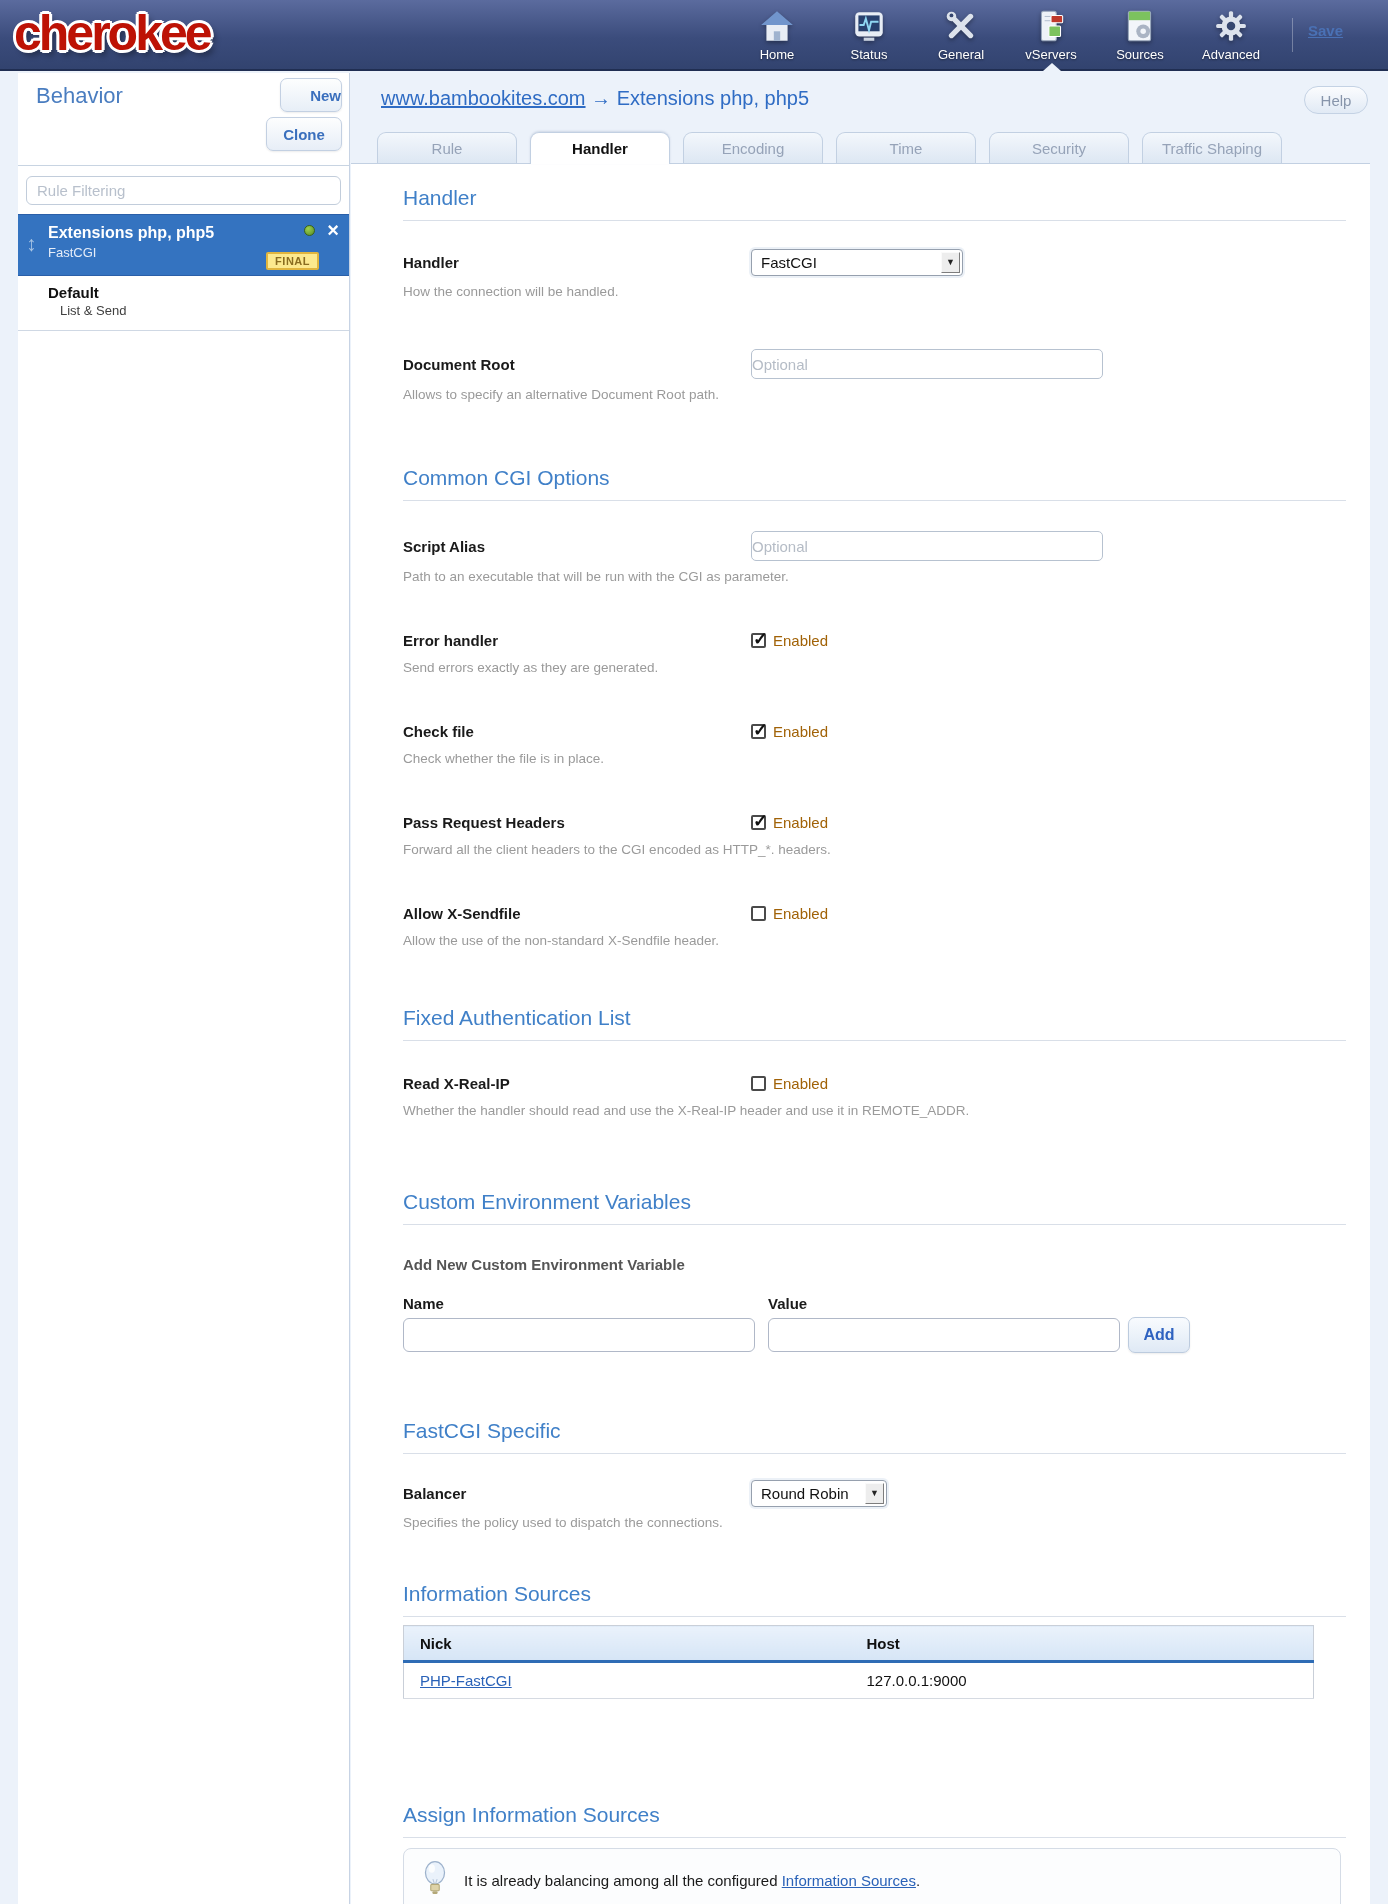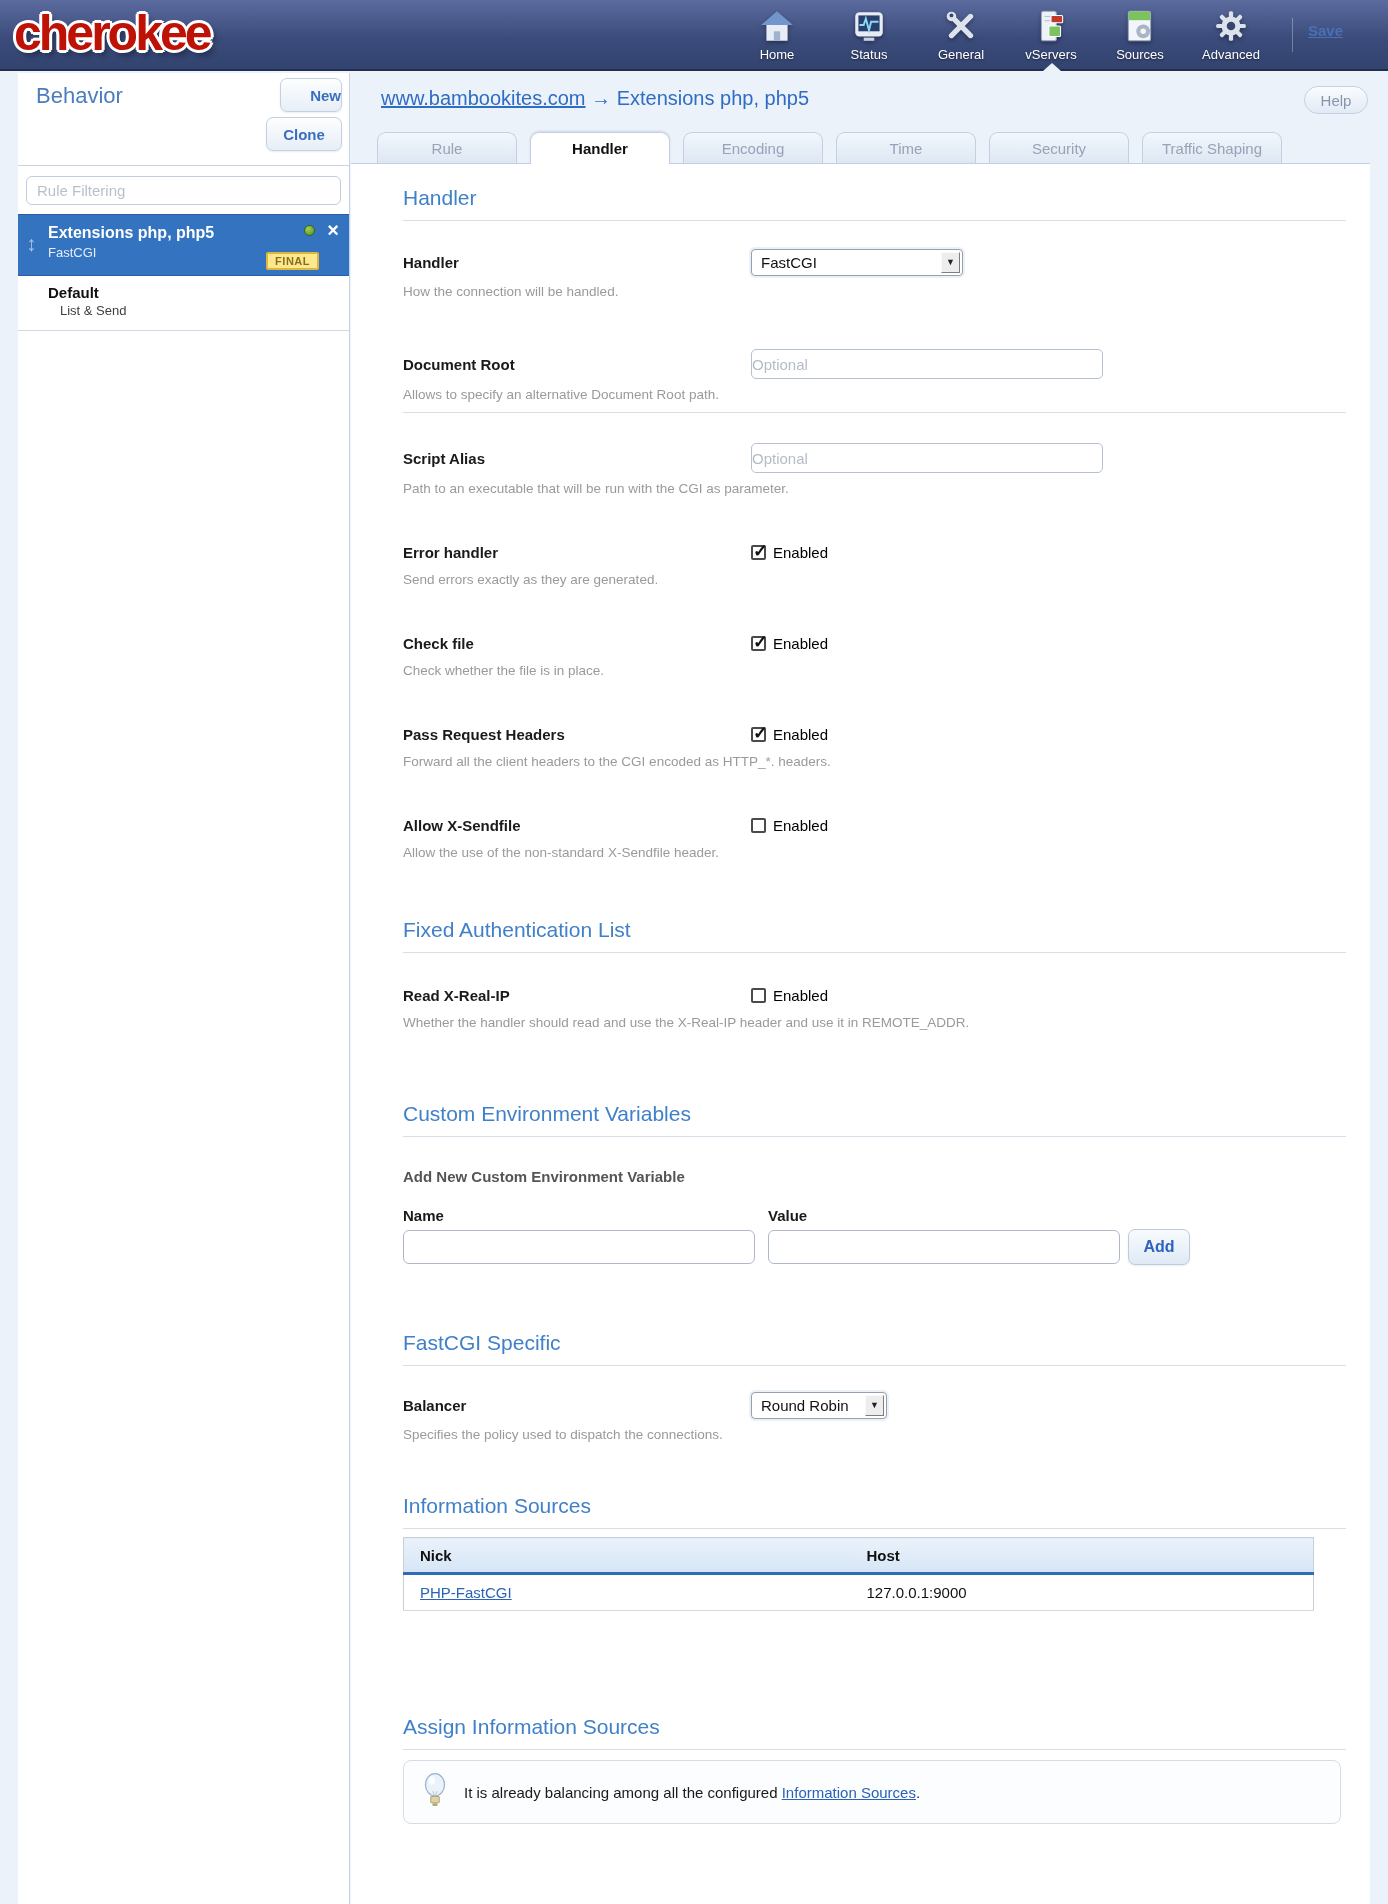--- a/index.html
+++ b/index.html
@@ -128,21 +128,21 @@
   }
   .ui-input::placeholder{ color:#b5bcc6; }
 
   .cbwrap{ display:flex; align-items:center; }
   .cb{
     position:relative; width:15px; height:15px; border:2px solid #4a4a4a; border-radius:2px;
     background:#fff; margin-right:7px; cursor:pointer; flex:none;
   }
   .cb .tick{ display:none; position:absolute; left:0px; top:-7px; font-size:18px; font-weight:bold; color:#111; }
   .cb.checked .tick{ display:block; }
-  .cblabel{ font-size:15px; color:#000000; }
+  .cblabel{ font-size:15px; color:#a16207; }
 
   .subhead{ margin-top:31px; font-size:15px; font-weight:bold; color:#555; }
   .env-labels{ display:flex; margin-top:22px; }
   .env-labels .envl{ font-size:15px; font-weight:bold; color:#1a1a1a; }
   .env-labels .envl-name{ width:365px; }
   .env-row{ display:flex; align-items:center; margin-top:5px; }
   .env-input{ width:352px; height:34px; border:1px solid #b0b8c8; border-radius:6px; padding:0 10px;
     font-size:15px; font-family:"Liberation Sans", sans-serif; }
   .env-gap{ width:13px; flex:none; }
   .add-btn{
@@ -320,20 +320,21 @@
       <div class="field gap-lg">
         <div class="frow">
           <span class="flabel">Document Root</span>
           <input class="ui-input" type="text" placeholder="Optional" style="">
         </div>
         <p class="fdesc">Allows to specify an alternative Document Root path.</p>
       </div>
     </section>
 
     <section>
+      <h3 class="sech mt-sec2">Common CGI Options</h3>
       <hr class="sec-hr">
 
       <div class="field" style="margin-top:30px;">
         <div class="frow">
           <span class="flabel">Script Alias</span>
           <input class="ui-input" type="text" placeholder="Optional" style="">
         </div>
         <p class="fdesc">Path to an executable that will be run with the CGI as parameter.</p>
       </div>
 

